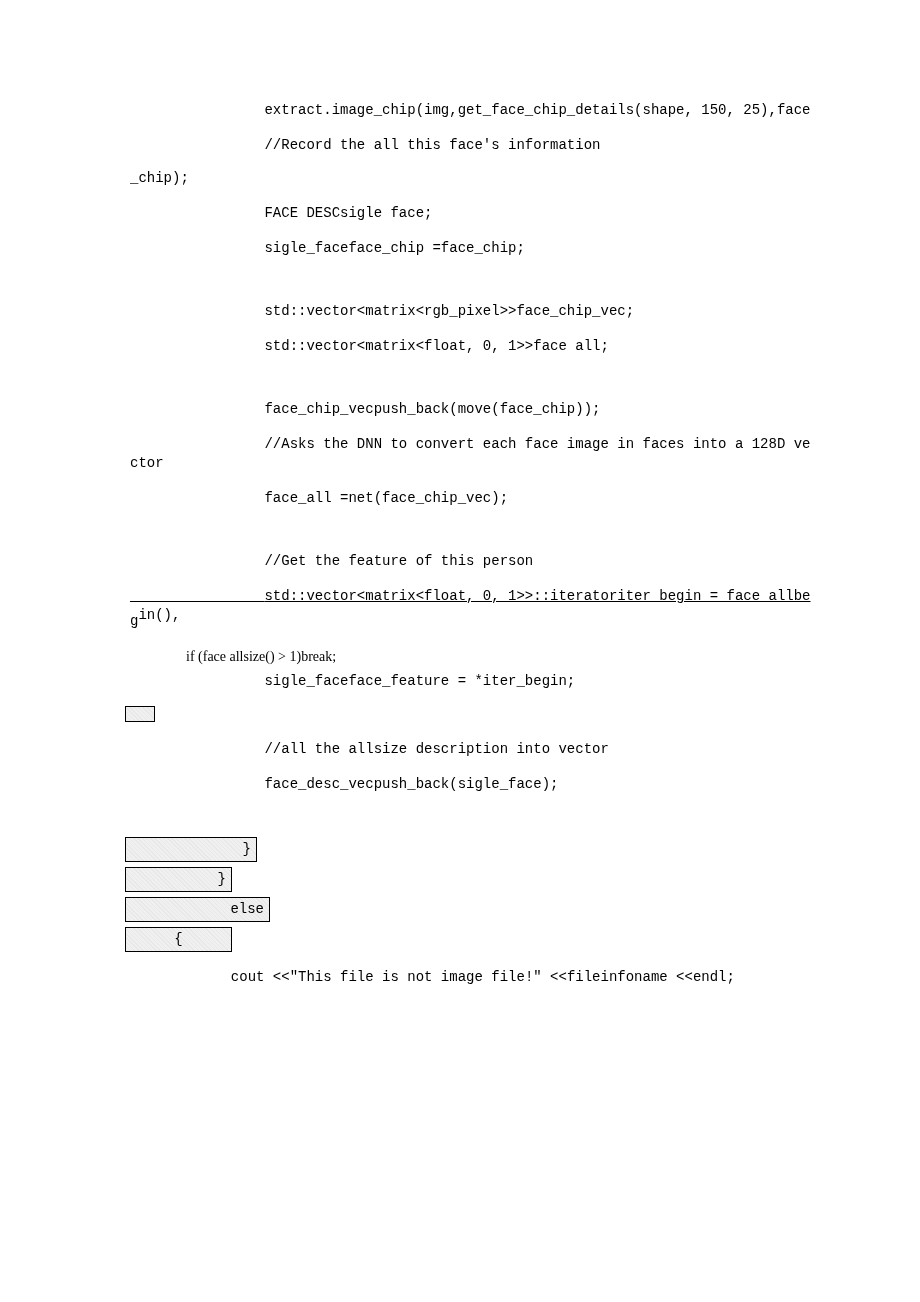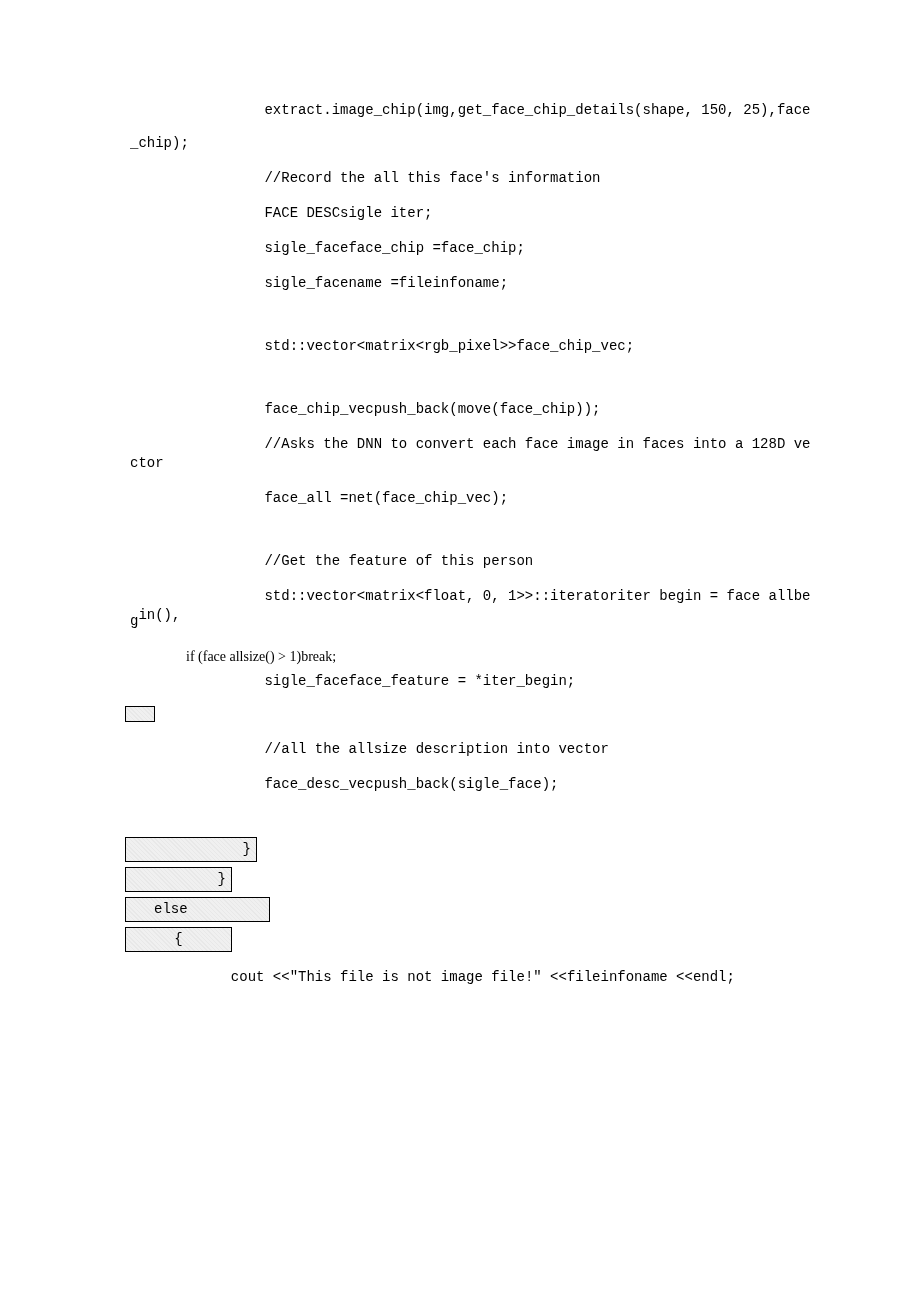--- a/index.html
+++ b/index.html
@@ -57,56 +57,56 @@
       font-size: 14px;
       vertical-align: super;
     }
   </style>
 </head>
 <body>
 
 <div class="page">
 
   <div class="code-line">                extract.image_chip(img,get_face_chip_details(shape, 150, 25),face</div>
+  <div class="code-line">                //Record the all this face's information</div>
+
   <div class="code-line wrap">_chip);</div>
-
-  <div class="code-line">                //Record the all this face's information</div>
-  <div class="code-line">                FACE DESCsigle iter;</div>
+  <div class="code-line">                FACE DESCsigle face;</div>
   <div class="code-line">                sigle_faceface_chip =face_chip;</div>
-  <div class="code-line">                sigle_facename =fileinfoname;</div>
 
   <div class="code-line blank"></div>
 
   <div class="code-line">                std::vector&lt;matrix&lt;rgb_pixel&gt;&gt;face_chip_vec;</div>
+  <div class="code-line">                std::vector&lt;matrix&lt;float, 0, 1&gt;&gt;face all;</div>
 
   <div class="code-line blank"></div>
 
   <div class="code-line">                face_chip_vecpush_back(move(face_chip));</div>
   <div class="code-line" style="margin-bottom:0;">                //Asks the DNN to convert each face image in faces into a 128D ve</div>
   <div class="code-line wrap">ctor</div>
 
   <div class="code-line">                face_all =net(face_chip_vec);</div>
 
   <div class="code-line blank"></div>
 
   <div class="code-line">                //Get the feature of this person</div>
-  <div class="code-line" style="margin-bottom:0;">                std::vector&lt;matrix&lt;float, 0, 1&gt;&gt;::iteratoriter begin = face allbe</div>
+  <div class="code-line" style="margin-bottom:0;text-decoration:underline;">                std::vector&lt;matrix&lt;float, 0, 1&gt;&gt;::iteratoriter begin = face allbe</div>
   <div class="code-line wrap"><span>g</span><span class="sup">in(),</span></div>
 
   <div class="code-line" style="margin-bottom:4px;font-family:Liberation Serif, serif;">                if (face allsize() &gt; 1)break;</div>
   <div class="code-line">                sigle_faceface_feature = *iter_begin;</div>
 
   <div class="boxed-small"></div>
 
   <div class="code-line">                //all the allsize description into vector</div>
   <div class="code-line">                face_desc_vecpush_back(sigle_face);</div>
 
   <div class="code-line blank"></div>
 
 
   <div><span class="boxed-line" style="width:120px;">            }</span></div>
   <div><span class="boxed-line" style="width:95px;">     }</span></div>
-  <div><span class="boxed-line" style="width:110px;text-align:left;padding-left:28px;">    else</span></div>
+  <div><span class="boxed-line" style="width:110px;text-align:right;padding-left:28px;">    else</span></div>
   <div><span class="boxed-line" style="width:95px;text-align:center;">     {</span></div>
 
   <div class="code-line" style="margin-top:10px;">            cout &lt;&lt;"This file is not image file!" &lt;&lt;fileinfoname &lt;&lt;endl;</div>
 
 </div>
 
 </body></html>

